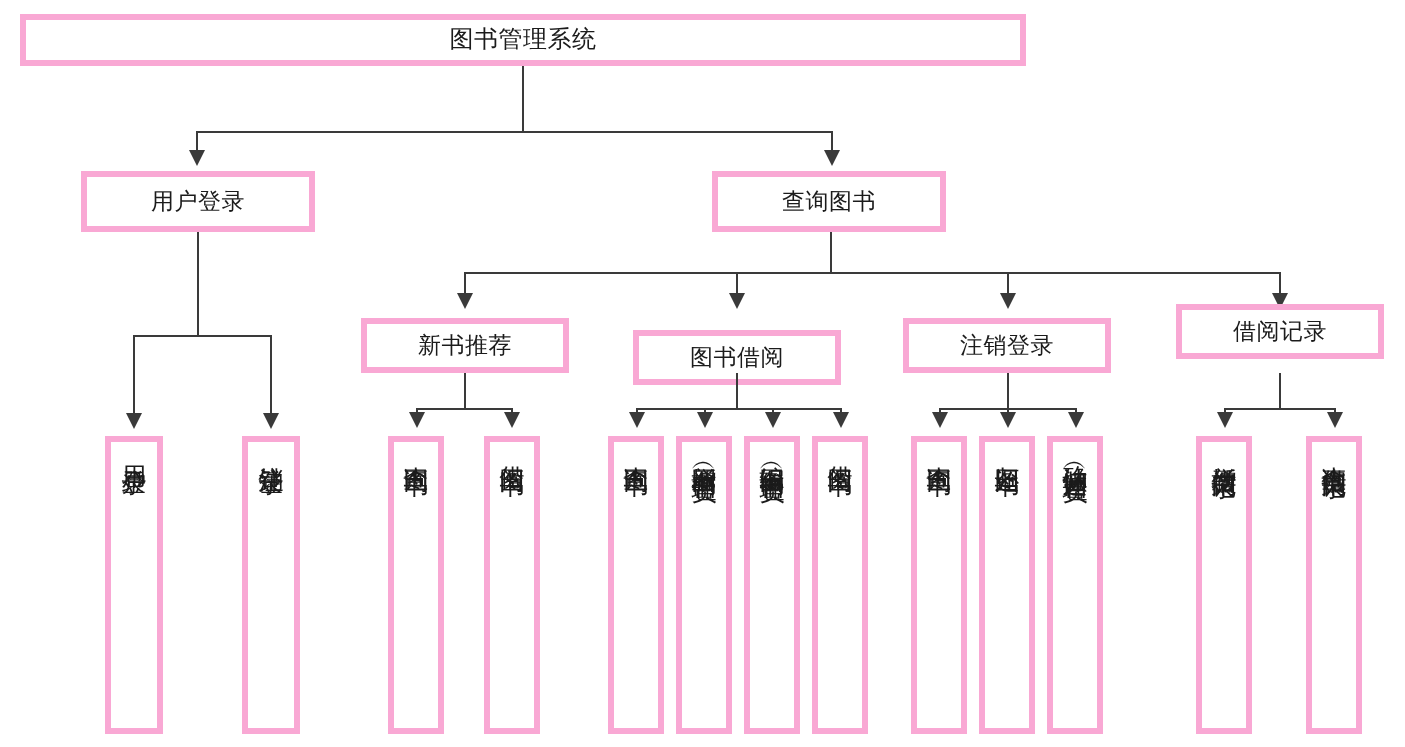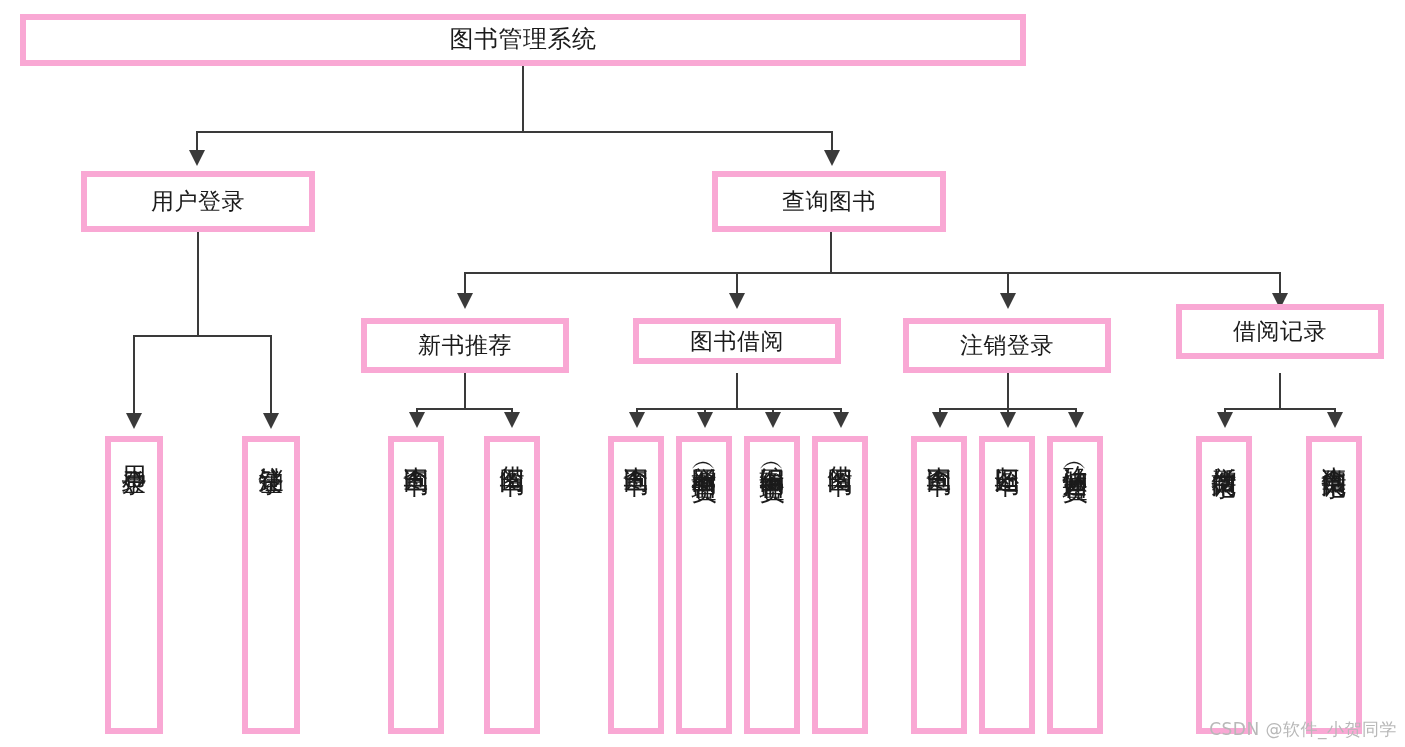--- a/index.html
+++ b/index.html
@@ -128,21 +128,21 @@
   <div class="ln v" style="left:736px; top:272px; height:24px;"></div>
   <div class="arrow" style="left:729px; top:293px;"></div>
   <div class="ln v" style="left:1007px; top:272px; height:24px;"></div>
   <div class="arrow" style="left:1000px; top:293px;"></div>
   <div class="ln v" style="left:1279px; top:272px; height:24px;"></div>
   <div class="arrow" style="left:1272px; top:293px;"></div>
 
   <div class="node h" style="left:361px; top:318px; width:208px; height:55px;">
     <span class="label">新书推荐</span>
   </div>
-  <div class="node h" style="left:633px; top:318px; width:208px; height:46px;">
+  <div class="node h" style="left:633px; top:330px; width:208px; height:55px;">
     <span class="label">图书借阅</span>
   </div>
   <div class="node h" style="left:903px; top:318px; width:208px; height:55px;">
     <span class="label">注销登录</span>
   </div>
   <div class="node h" style="left:1176px; top:304px; width:208px; height:55px;">
     <span class="label">借阅记录</span>
   </div>
 
   <div class="ln v" style="left:464px; top:373px; height:36px;"></div>
@@ -209,15 +209,14 @@
   <div class="ln v" style="left:1334px; top:408px; height:8px;"></div>
   <div class="arrow" style="left:1327px; top:412px;"></div>
 
   <div class="node v" style="left:1196px; top:436px; width:56px; height:298px;">
     <span class="label">新增借阅记录</span>
   </div>
   <div class="node v" style="left:1306px; top:436px; width:56px; height:298px;">
     <span class="label">查询借阅记录</span>
   </div>
 
-  <div id="watermark">CSDN @软件_小贺同学</div>
 
 </div>
 
 </body></html>

